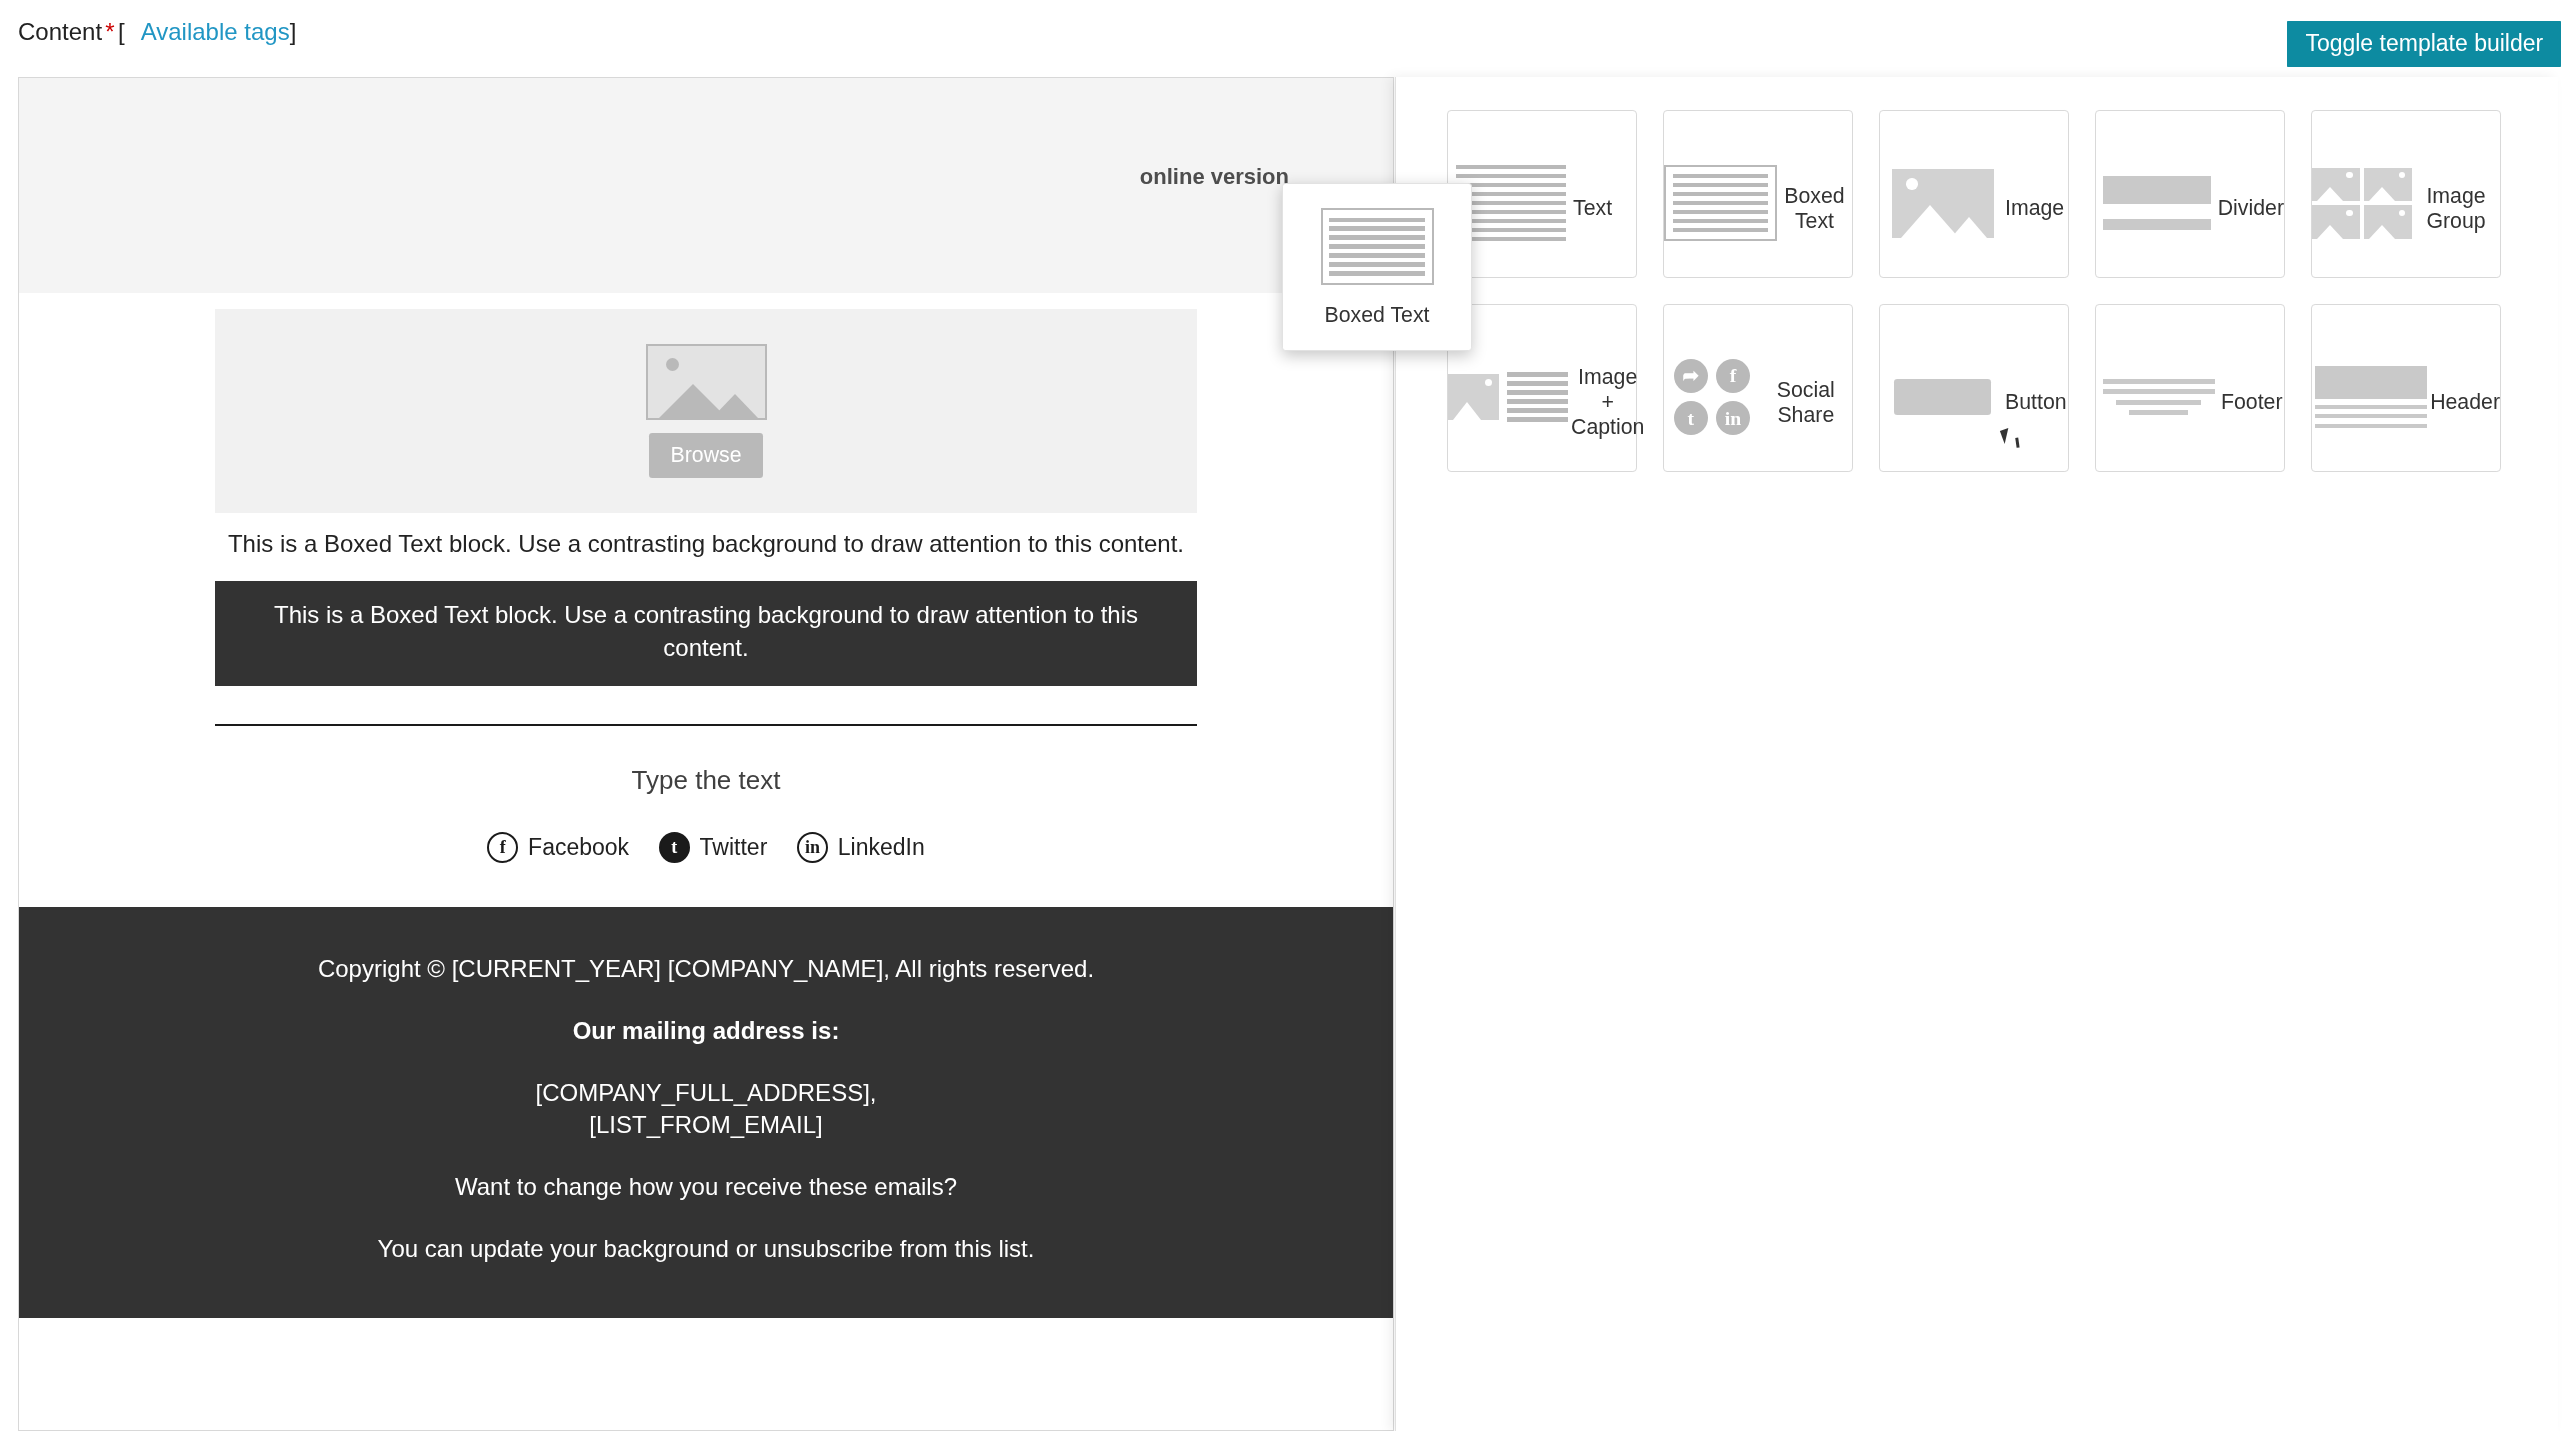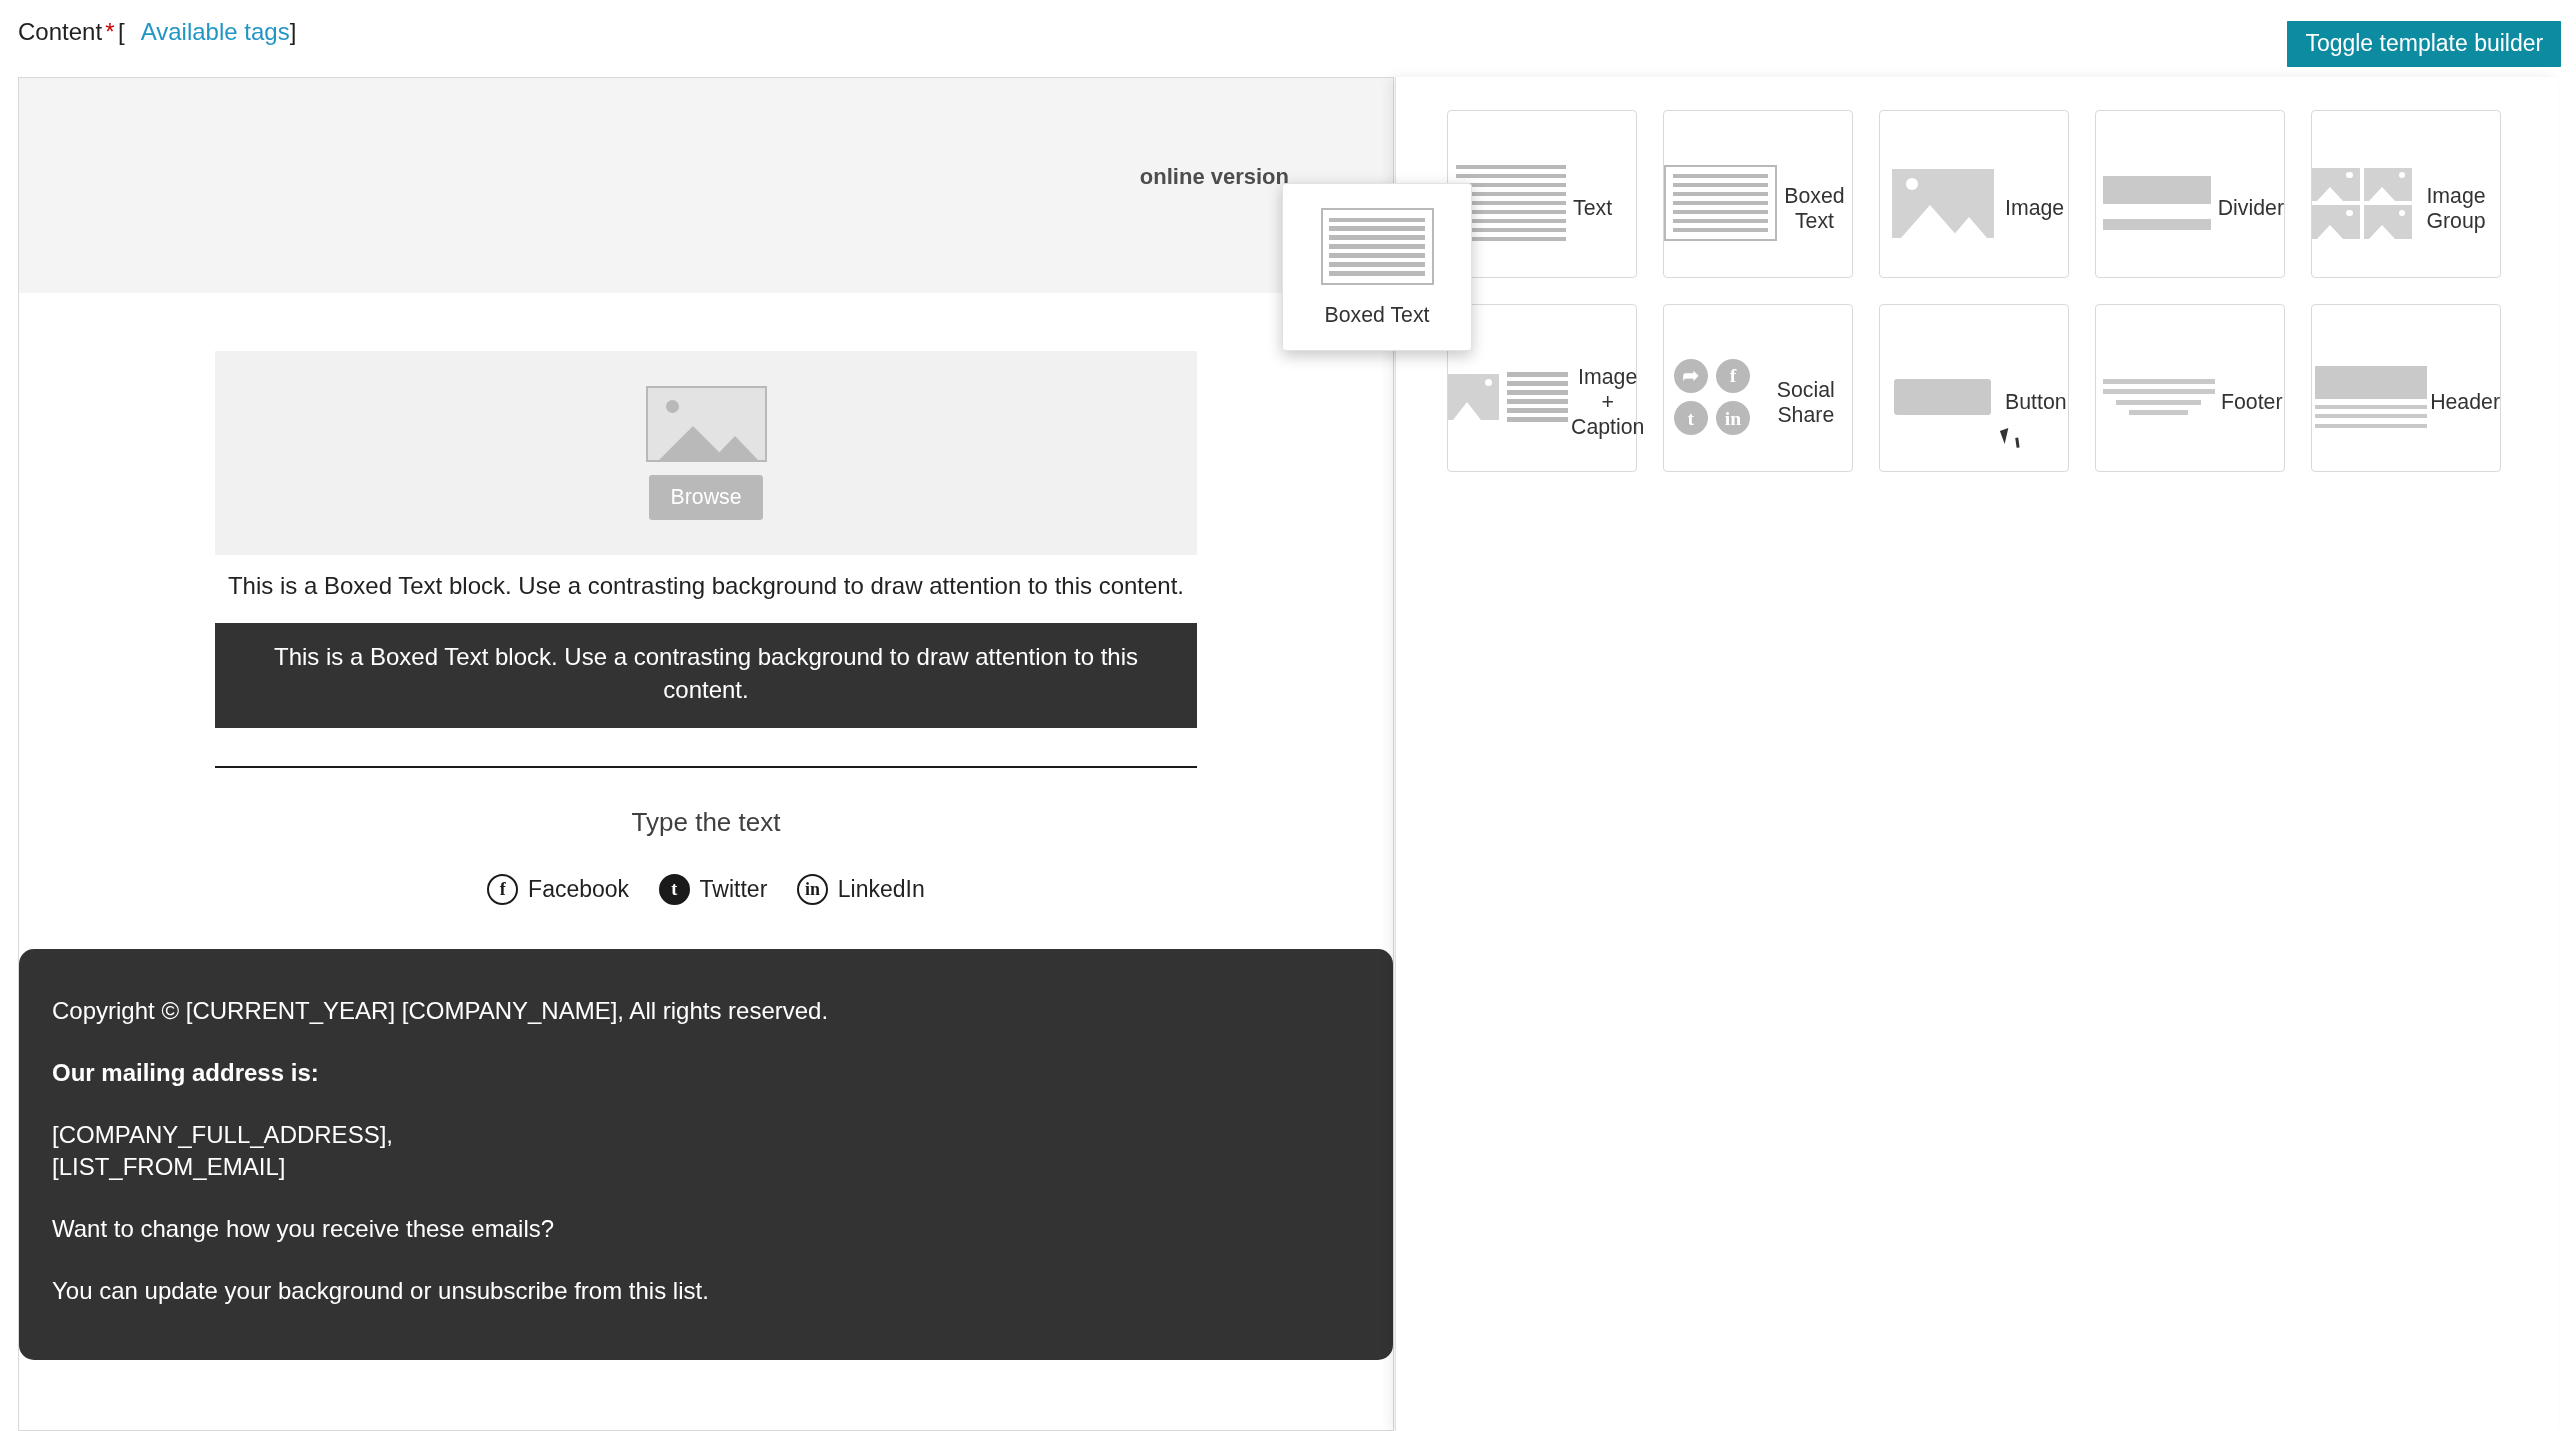--- a/index.html
+++ b/index.html
@@ -79,21 +79,21 @@
   }
   #body-block {
     background: #ffffff;
     padding: 0;
   }
   .inner {
     width: 982px;
     margin: 0 auto;
   }
   #image-drop {
-    margin-top: 58px;
+    margin-top: 16px;
     height: 204px;
     background: #f1f1f1;
     display: flex;
     flex-direction: column;
     align-items: center;
     justify-content: center;
     gap: 13px;
   }
   .img-placeholder-icon {
     width: 121px; height: 76px;
@@ -193,23 +193,22 @@
     color: #ffffff;
     border-color: #1a1a1a;
   }
   .social-label {
     font-size: 23px;
     color: #222222;
   }
   #footer-block {
     background: #333333;
     color: #ffffff;
-    text-align: left;
+    text-align: center;
     padding: 46px 33px 53px 33px;
-    border-radius: 15px;
   }
   #footer-block p {
     margin: 0 0 29.6px 0;
     font-size: 24px;
     line-height: 1.35;
   }
   #footer-block p:last-child { margin-bottom: 0; }
   #footer-block .bold { font-weight: bold; }
 
   

